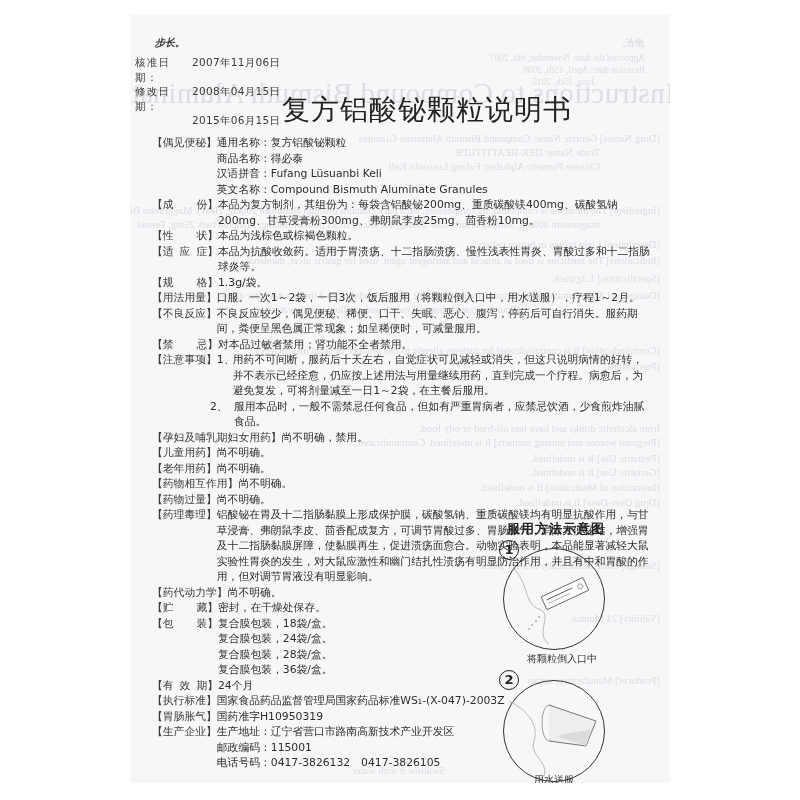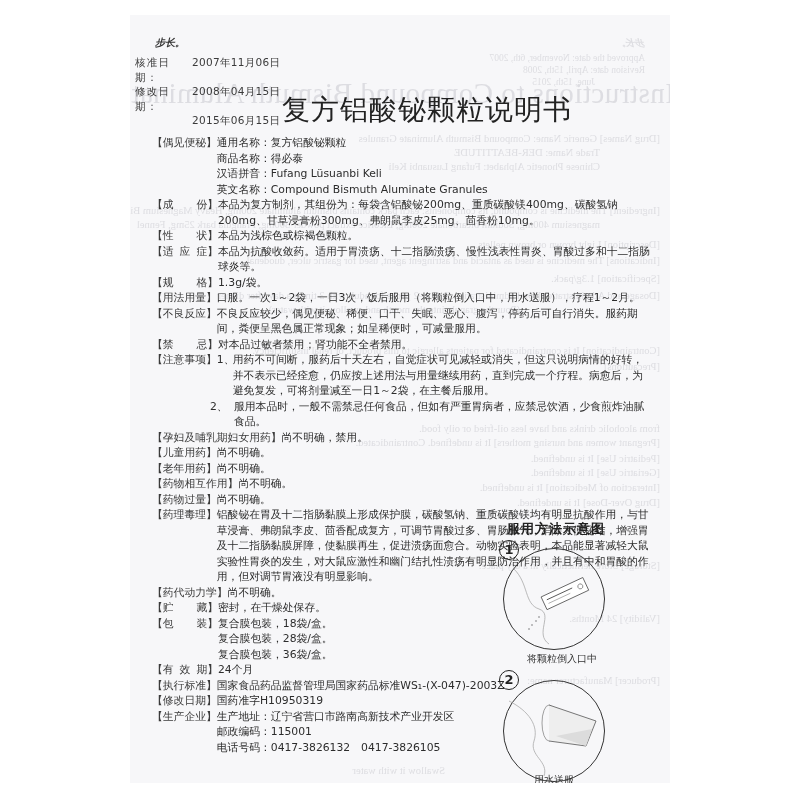--- a/index.html
+++ b/index.html
@@ -225,41 +225,42 @@
       <div class="body">密封，在干燥处保存。</div>
     </div>
 
     <div class="sec">
       <span class="lab w">
           <span>【包</span>
           <span>装】</span>
         </span>
       <div class="body">
         <div>复合膜包装，18袋/盒。</div>
+        <div>复合膜包装，24袋/盒。</div>
         <div>复合膜包装，28袋/盒。</div>
         <div>复合膜包装，36袋/盒。</div>
       </div>
     </div>
 
     <div class="sec">
       <span class="lab w">
           <span>【有</span>
           <span>效</span>
           <span>期】</span>
         </span>
       <div class="body">24个月</div>
     </div>
 
     <div class="sec">
       <span class="lab">【执行标准】</span>
       <div class="body">国家食品药品监督管理局国家药品标准WS₁-(X-047)-2003Z</div>
     </div>
 
     <div class="sec">
-      <span class="lab">【修改日期】</span>
+      <span class="lab">【胃肠胀气】</span>
       <div class="body">国药准字H10950319</div>
     </div>
 
     <div class="sec">
       <span class="lab">【生产企业】</span>
       <div class="body">
         <div class="kv">
             <span class="k">生产地址：</span>
             <span>辽宁省营口市路南高新技术产业开发区</span>
           </div>

